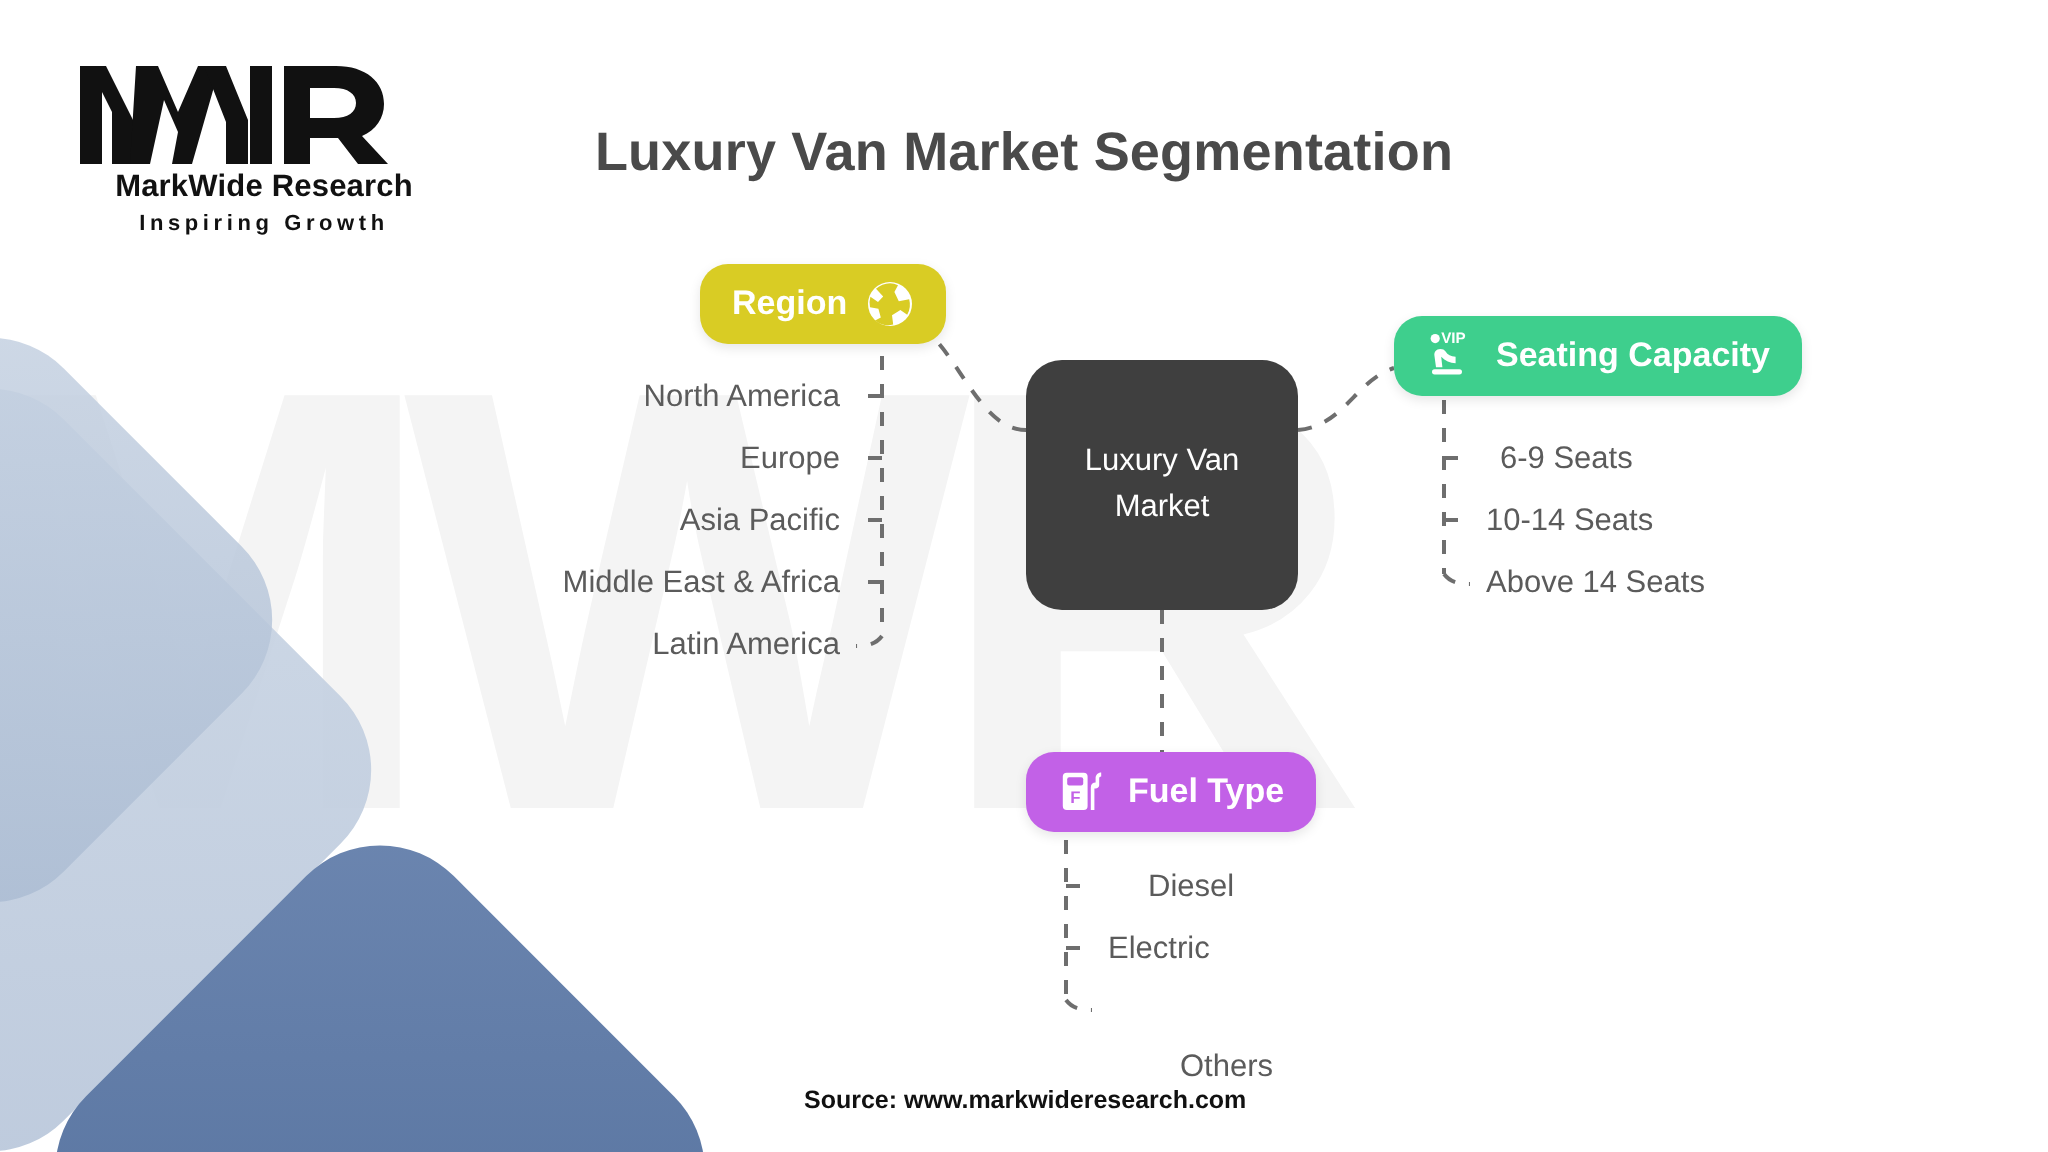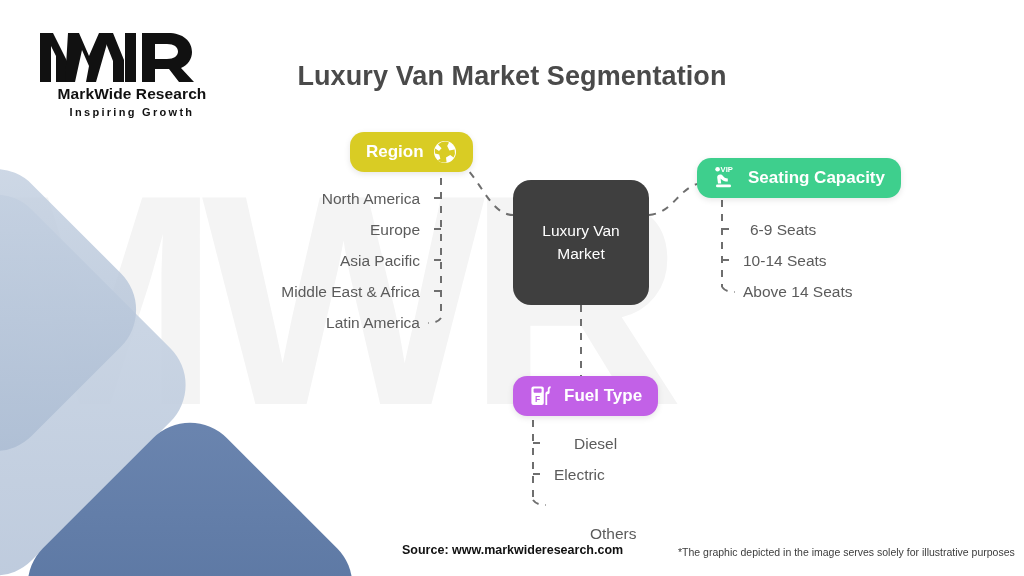--- a/index.html
+++ b/index.html
@@ -306,15 +306,14 @@
     <div class="leaf" style="left:743px; top:253px;">10-14 Seats</div>
     <div class="leaf" style="left:743px; top:284px;">Above 14 Seats</div>
 
     <div class="leaf" style="left:554px; top:436px;margin-left:20px;">Diesel</div>
     <div class="leaf" style="left:554px; top:467px;">Electric</div>
     <div class="leaf" style="left:554px; top:526px;margin-left:36px;">Others</div>
 
   </div>
 
   <div class="source">Source: www.markwideresearch.com</div>
-  <div class="disclaimer">*The graphic depicted in the image serves solely for illustrative purposes</div>
 
 </div>
 
 </body></html>

